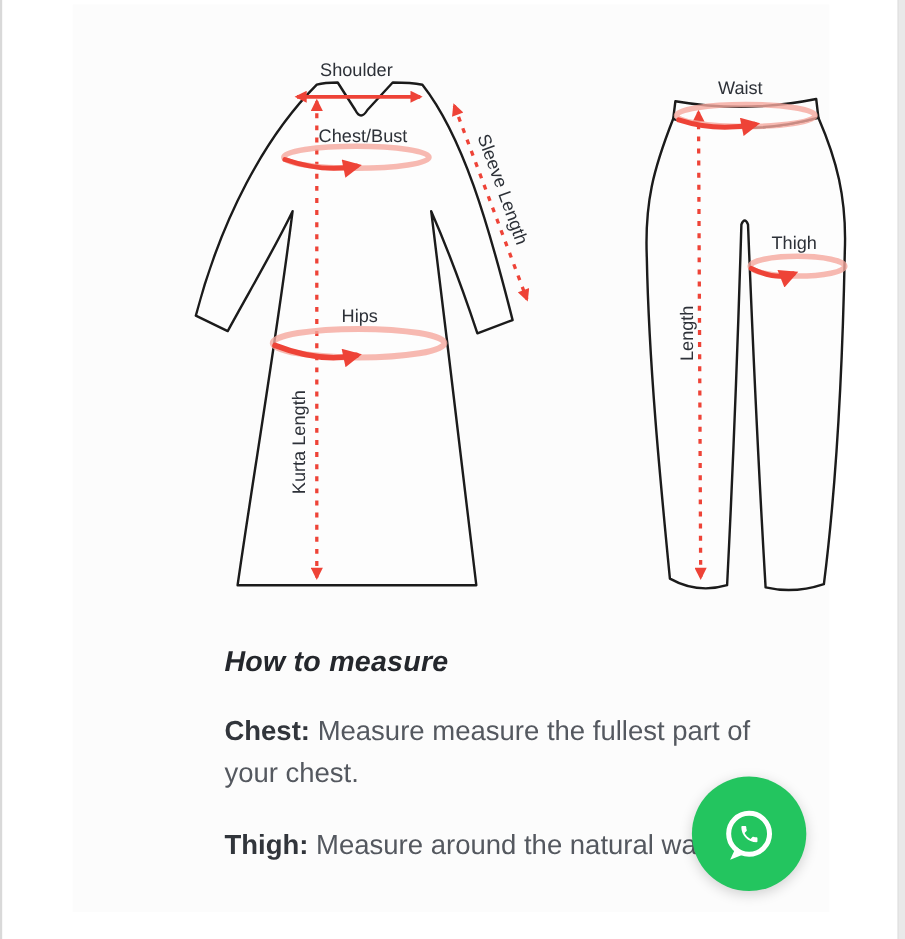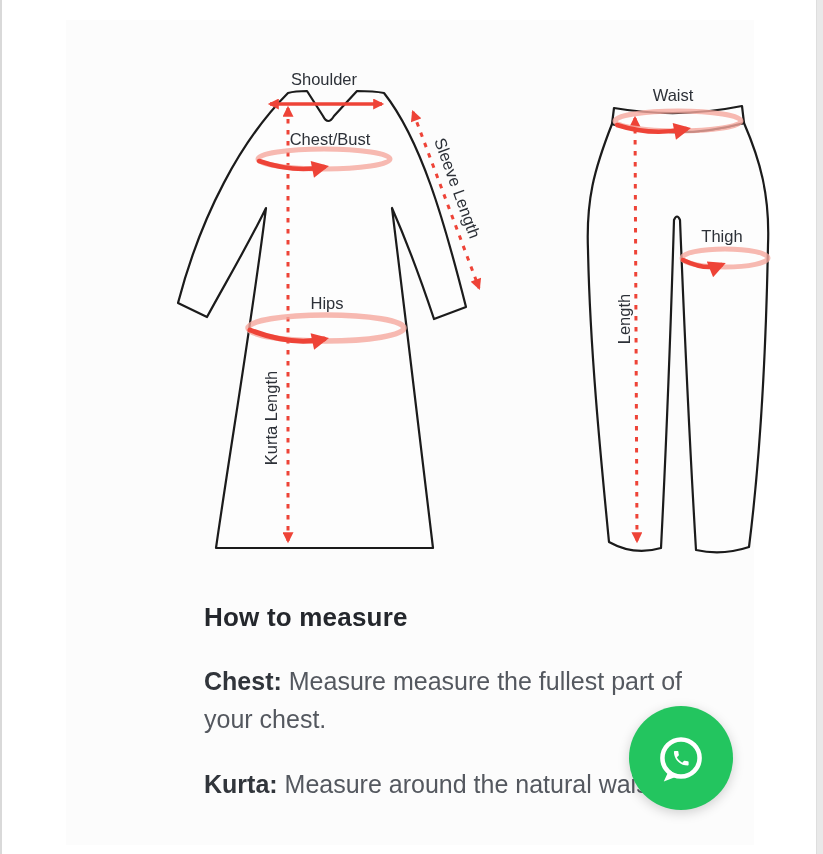--- a/index.html
+++ b/index.html
@@ -10,34 +10,35 @@
   }
   .edge-left{
     position:absolute;left:0;top:0;width:2px;height:854px;
     background:#d9d9d9;
   }
   .scrollbar{
     position:absolute;right:0;top:0;width:6px;height:854px;
     background:#e9e9e9;border-left:1px solid #dedede;
   }
   .panel{
-    position:absolute;left:66px;top:20px;width:688px;height:825px;
+    position:absolute;left:66px;top:4px;width:688px;height:825px;
     background:var(--panel-bg,#fcfcfc);
   }
   .diagram{
     position:absolute;left:0;top:0;width:823px;height:560px;
   }
   .diagram text{
     fill:#2d3138;font-size:16.5px;
     font-family:"Liberation Sans","DejaVu Sans",sans-serif;
   }
   .heading{
     position:absolute;left:138px;top:582px;
     font-size:26px;font-weight:700;color:var(--heading-text,#24272c);
     letter-spacing:.2px;
+    font-style:italic;
   }
   .instruction{
     position:absolute;left:138px;width:508px;
     font-size:25px;line-height:38px;color:var(--body-text,#54585f);
   }
   .instruction .term{
     font-weight:700;color:var(--term-text,#31353b);
   }
   .instr-chest{top:642px;}
   .instr-waist{top:745px;}
@@ -131,21 +132,21 @@
     <text transform="translate(211,398) rotate(-90)" text-anchor="middle">Kurta Length</text>
     <text x="607" y="81" text-anchor="middle">Waist</text>
     <text x="656" y="222" text-anchor="middle">Thigh</text>
     <text transform="translate(564,299) rotate(-90)" text-anchor="middle">Length</text>
   </svg>
 
   <h2 class="heading" style="margin:0">How to measure</h2>
 
   <p class="instruction instr-chest" style="margin:0"><span class="term">Chest:</span> <span>Measure measure the fullest part of your chest.</span></p>
 
-  <p class="instruction instr-waist" style="margin:0"><span class="term">Kurta:</span> <span>Measure around the natural waistline.</span></p>
+  <p class="instruction instr-waist" style="margin:0"><span class="term">Thigh:</span> <span>Measure around the natural waistline.</span></p>
 </div>
 
 <button class="whatsapp-btn" aria-label="WhatsApp">
   <svg viewBox="0 0 64 64" xmlns="http://www.w3.org/2000/svg">
     <circle cx="32" cy="32" r="20.5" fill="none" stroke="#ffffff" stroke-width="5"></circle>
     <path d="M19 45 L13 58 L28 52 Z" fill="#ffffff"></path>
     <g transform="translate(21.5,21.5) scale(0.9)">
       <path fill="#ffffff" d="M6.62 10.79c1.44 2.83 3.76 5.14 6.59 6.59l2.2-2.2c.27-.27.67-.36 1.02-.24 1.12.37 2.33.57 3.57.57.55 0 1 .45 1 1V20c0 .55-.45 1-1 1-9.39 0-17-7.61-17-17 0-.55.45-1 1-1h3.5c.55 0 1 .45 1 1 0 1.25.2 2.45.57 3.57.11.35.03.74-.25 1.02l-2.2 2.2z"></path>
     </g>
   </svg>

